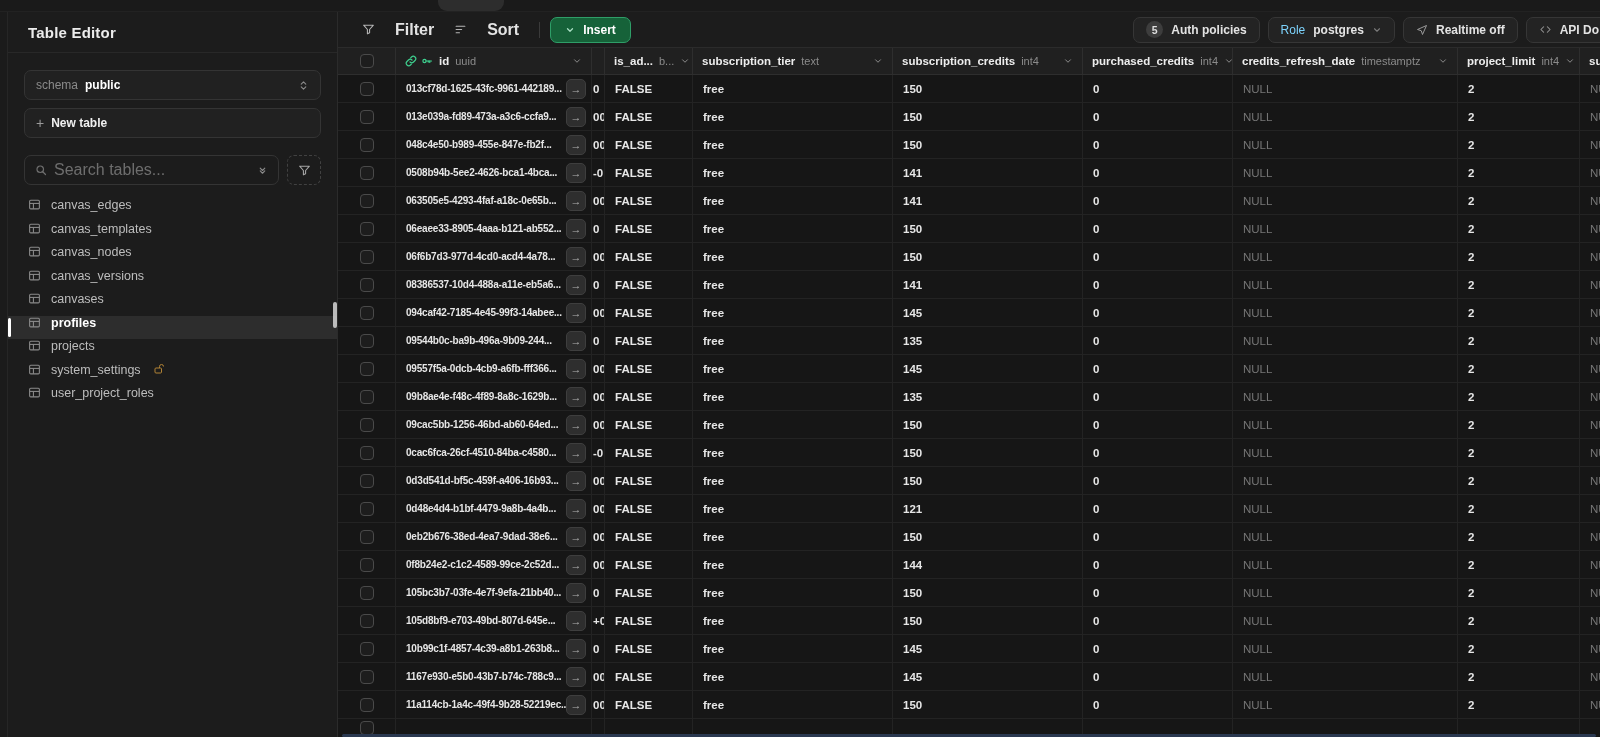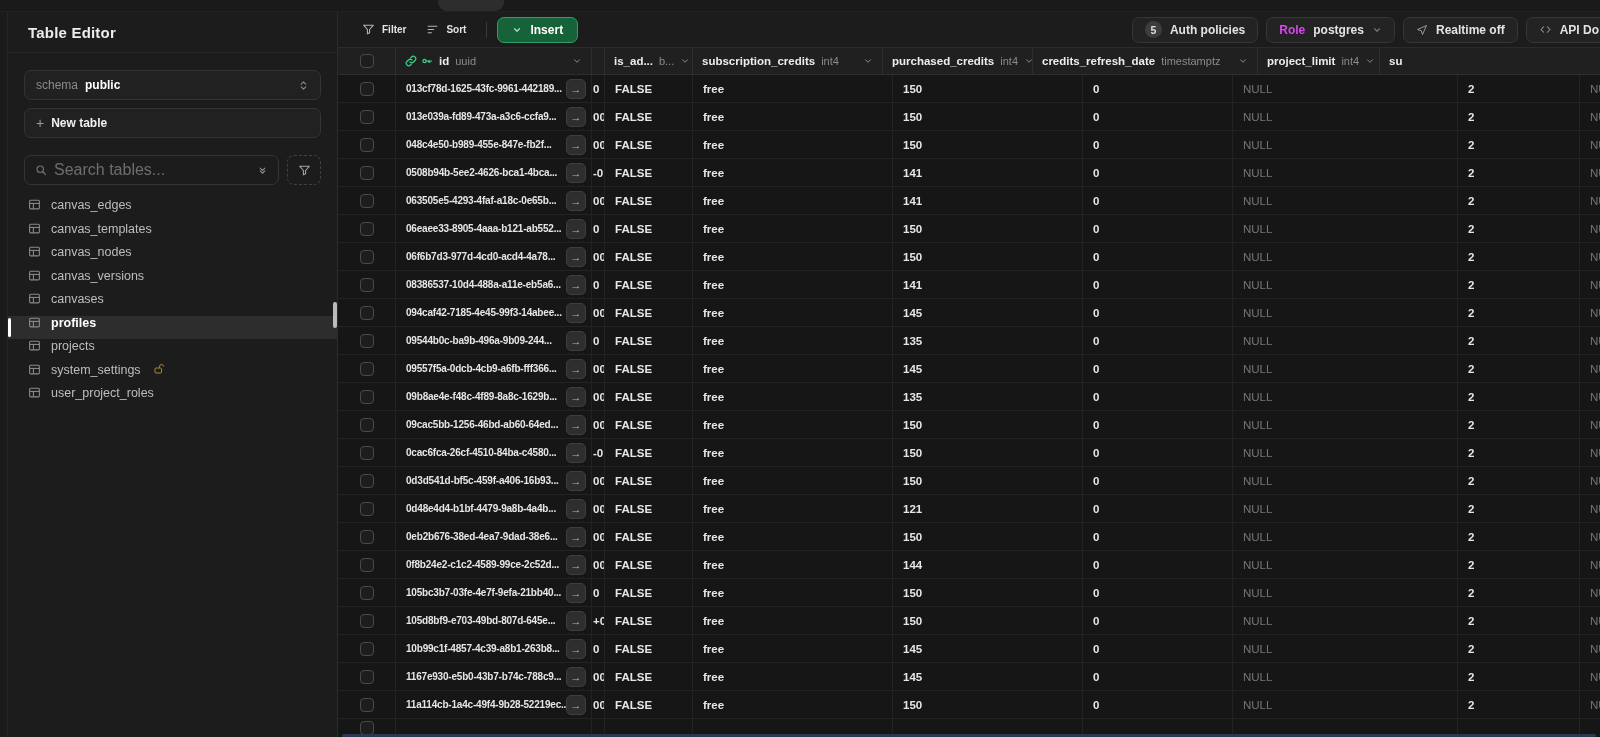--- a/index.html
+++ b/index.html
@@ -37,29 +37,29 @@
   .table-item { height:23.5px; display:flex; align-items:flex-start; gap:10px; padding:0 20px; color:#bdbdbd; font-size:12.5px; font-weight:500; position:relative; cursor:pointer; }
   .table-item .tbl-icon { color:#8a8a8a; display:flex; }
   .table-item.selected { background:#2d2d2d; color:#ffffff; font-weight:700; }
   .table-item.selected::before { content:""; position:absolute; left:0; top:2px; bottom:2px; width:3px; background:#fff; border-radius:2px; }
   .lock-icon { display:none; margin-left:2px; color:#b08235; }
   .table-item.locked .lock-icon { display:flex; }
   .sidebar-scrollthumb { position:absolute; right:0px; top:290px; width:4px; height:26px; background:#d6d6d6; border-radius:2px; opacity:.85; }
   
   .main { flex:1; display:flex; flex-direction:column; min-width:0; }
   .toolbar { height:36px; background:#1c1c1c; border-bottom:1px solid #2b2b2b; display:flex; align-items:center; padding:0 0 0 14px; flex:none; }
-  .ghost-btn { display:flex; align-items:center; gap:7px; color:#e3e3e3; font-size:10px; font-weight:700; padding:0 10px; height:26px; border-radius:6px; cursor:pointer; }
+  .ghost-btn { display:flex; align-items:center; gap:20px; color:#e3e3e3; font-size:16px; font-weight:700; padding:0 10px; height:26px; border-radius:6px; cursor:pointer; }
   .ghost-btn .i { color:#b5b5b5; display:flex; }
   .tb-sep { width:1px; height:16px; background:#3a3a3a; margin:0 10px; }
   .insert-btn { height:26px; padding:0 14px; border-radius:7px; background:#166239; border:1px solid #2f9e68; color:#fff; display:flex; align-items:center; gap:8px; font-size:12px; font-weight:700; cursor:pointer; }
   .insert-btn .i { color:#a9dfc4; display:flex; }
   .toolbar-right { margin-left:auto; display:flex; gap:8px; margin-right:-12px; }
   .pill-btn { height:26px; padding:0 12px; background:#232323; border:1px solid #363636; border-radius:7px; color:#e3e3e3; font-size:12px; font-weight:700; display:flex; align-items:center; gap:8px; cursor:pointer; white-space:nowrap; }
   .count-badge { width:17px; height:17px; border-radius:50%; background:#3d3d3d; color:#dedede; font-size:10.5px; font-weight:700; display:grid; place-items:center; }
-  .dim { color:#d946ef; font-weight:700; }
+  .dim { color:#7dd3fc; font-weight:400; }
   .pill-btn .i { color:#9a9a9a; display:flex; }
   .chev-sm { color:#7a7a7a; display:flex; }
   
   .grid { position:relative; flex:1; background:#4d7c0f; overflow:hidden; }
   .grid-header { height:27px; background:#202020; border-bottom:1px solid #2e2e2e; display:flex; }
   .gh-cell { display:flex; align-items:center; gap:6px; padding:0 9px; border-right:1px solid #2e2e2e; font-size:11.5px; font-weight:700; color:#ededed; flex:none; overflow:hidden; white-space:nowrap; cursor:pointer; }
   .gh-type { color:#8b8b8b; font-weight:400; font-size:11px; }
   .gh-chev { margin-left:auto; color:#8b8b8b; display:flex; flex:none; }
   .col-icons { display:flex; gap:4px; color:#3ecf8e; align-items:center; }
   .c-cb { width:58px; justify-content:center; padding:0; }
@@ -354,20 +354,29 @@
           <div class="gh-cell c-frag"></div>
           <div class="gh-cell c-admin">
             <span>is_ad...</span>
             <span class="gh-type">b...</span>
             <span class="gh-chev">
               <svg width="10" height="10" viewBox="0 0 24 24" fill="none" stroke="currentColor" stroke-width="2.4" stroke-linecap="round" stroke-linejoin="round">
                   <path d="M6 9l6 6 6-6"></path>
                 </svg>
             </span>
           </div>
+          <div class="gh-cell c-tier">
+            <span>subscription_tier</span>
+            <span class="gh-type">text</span>
+            <span class="gh-chev">
+              <svg width="10" height="10" viewBox="0 0 24 24" fill="none" stroke="currentColor" stroke-width="2.4" stroke-linecap="round" stroke-linejoin="round">
+                  <path d="M6 9l6 6 6-6"></path>
+                </svg>
+            </span>
+          </div>
           <div class="gh-cell c-subcred">
             <span>subscription_credits</span>
             <span class="gh-type">int4</span>
             <span class="gh-chev">
               <svg width="10" height="10" viewBox="0 0 24 24" fill="none" stroke="currentColor" stroke-width="2.4" stroke-linecap="round" stroke-linejoin="round">
                   <path d="M6 9l6 6 6-6"></path>
                 </svg>
             </span>
           </div>
           <div class="gh-cell c-purch">

